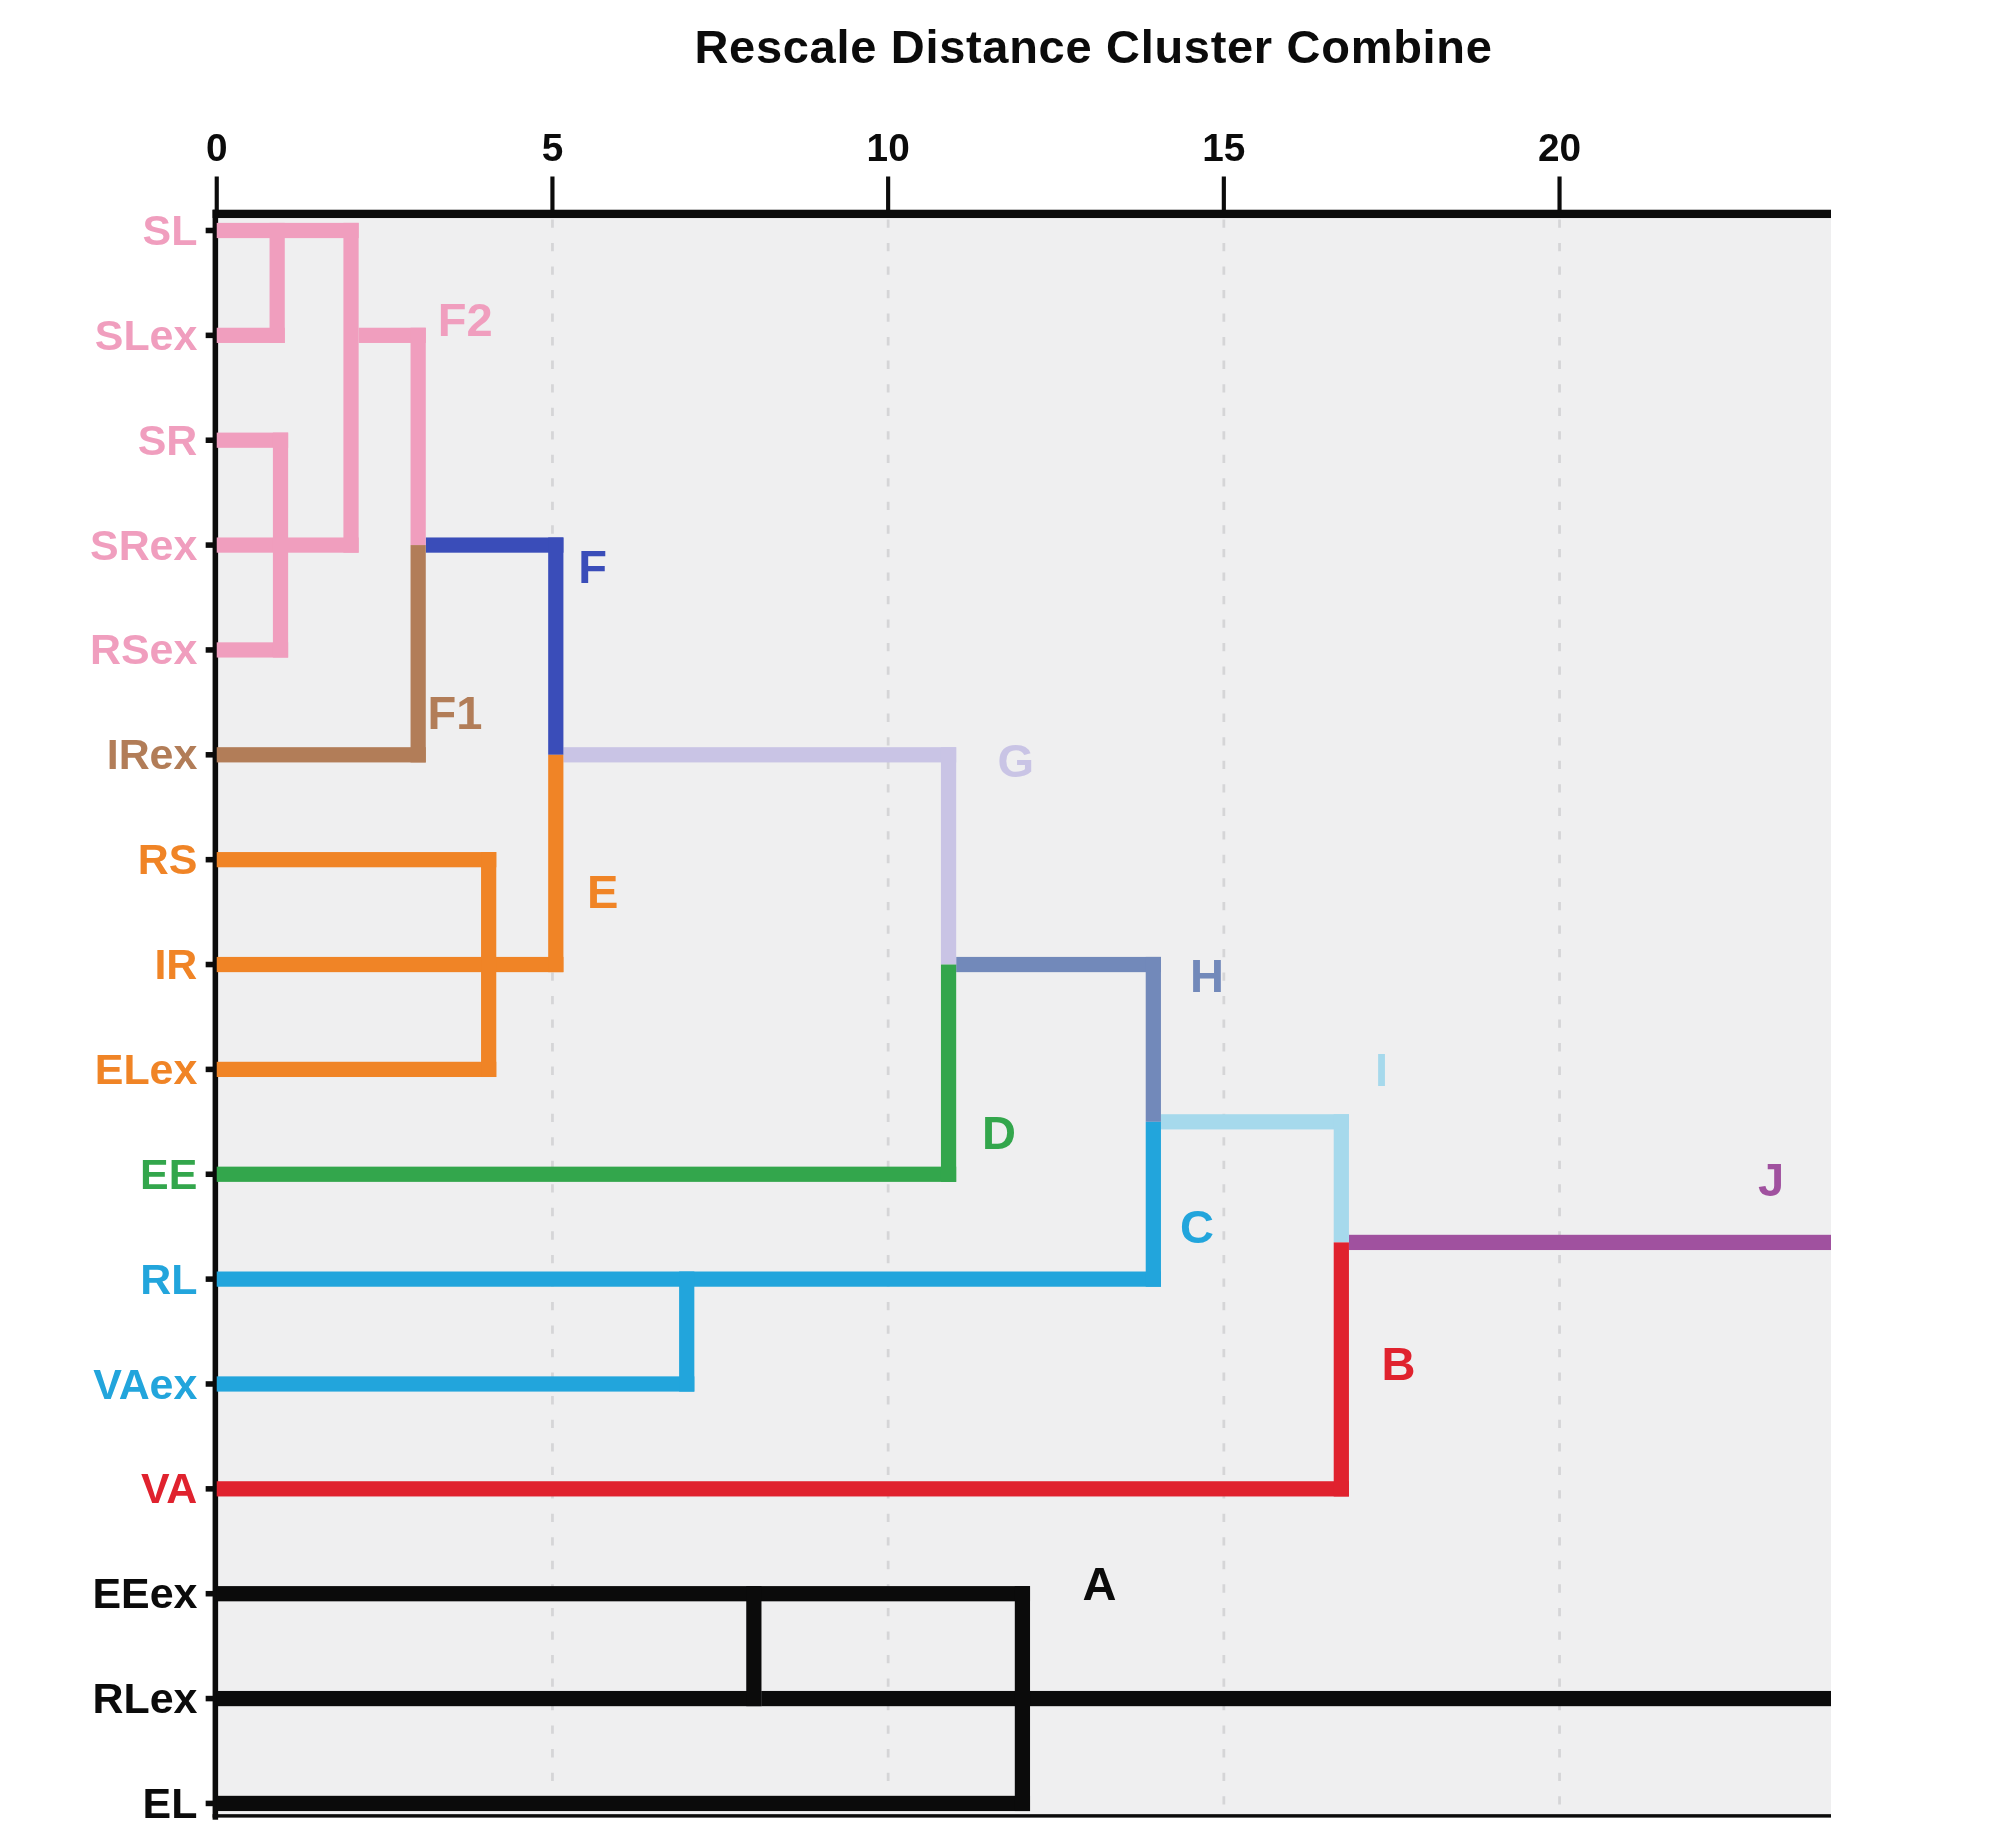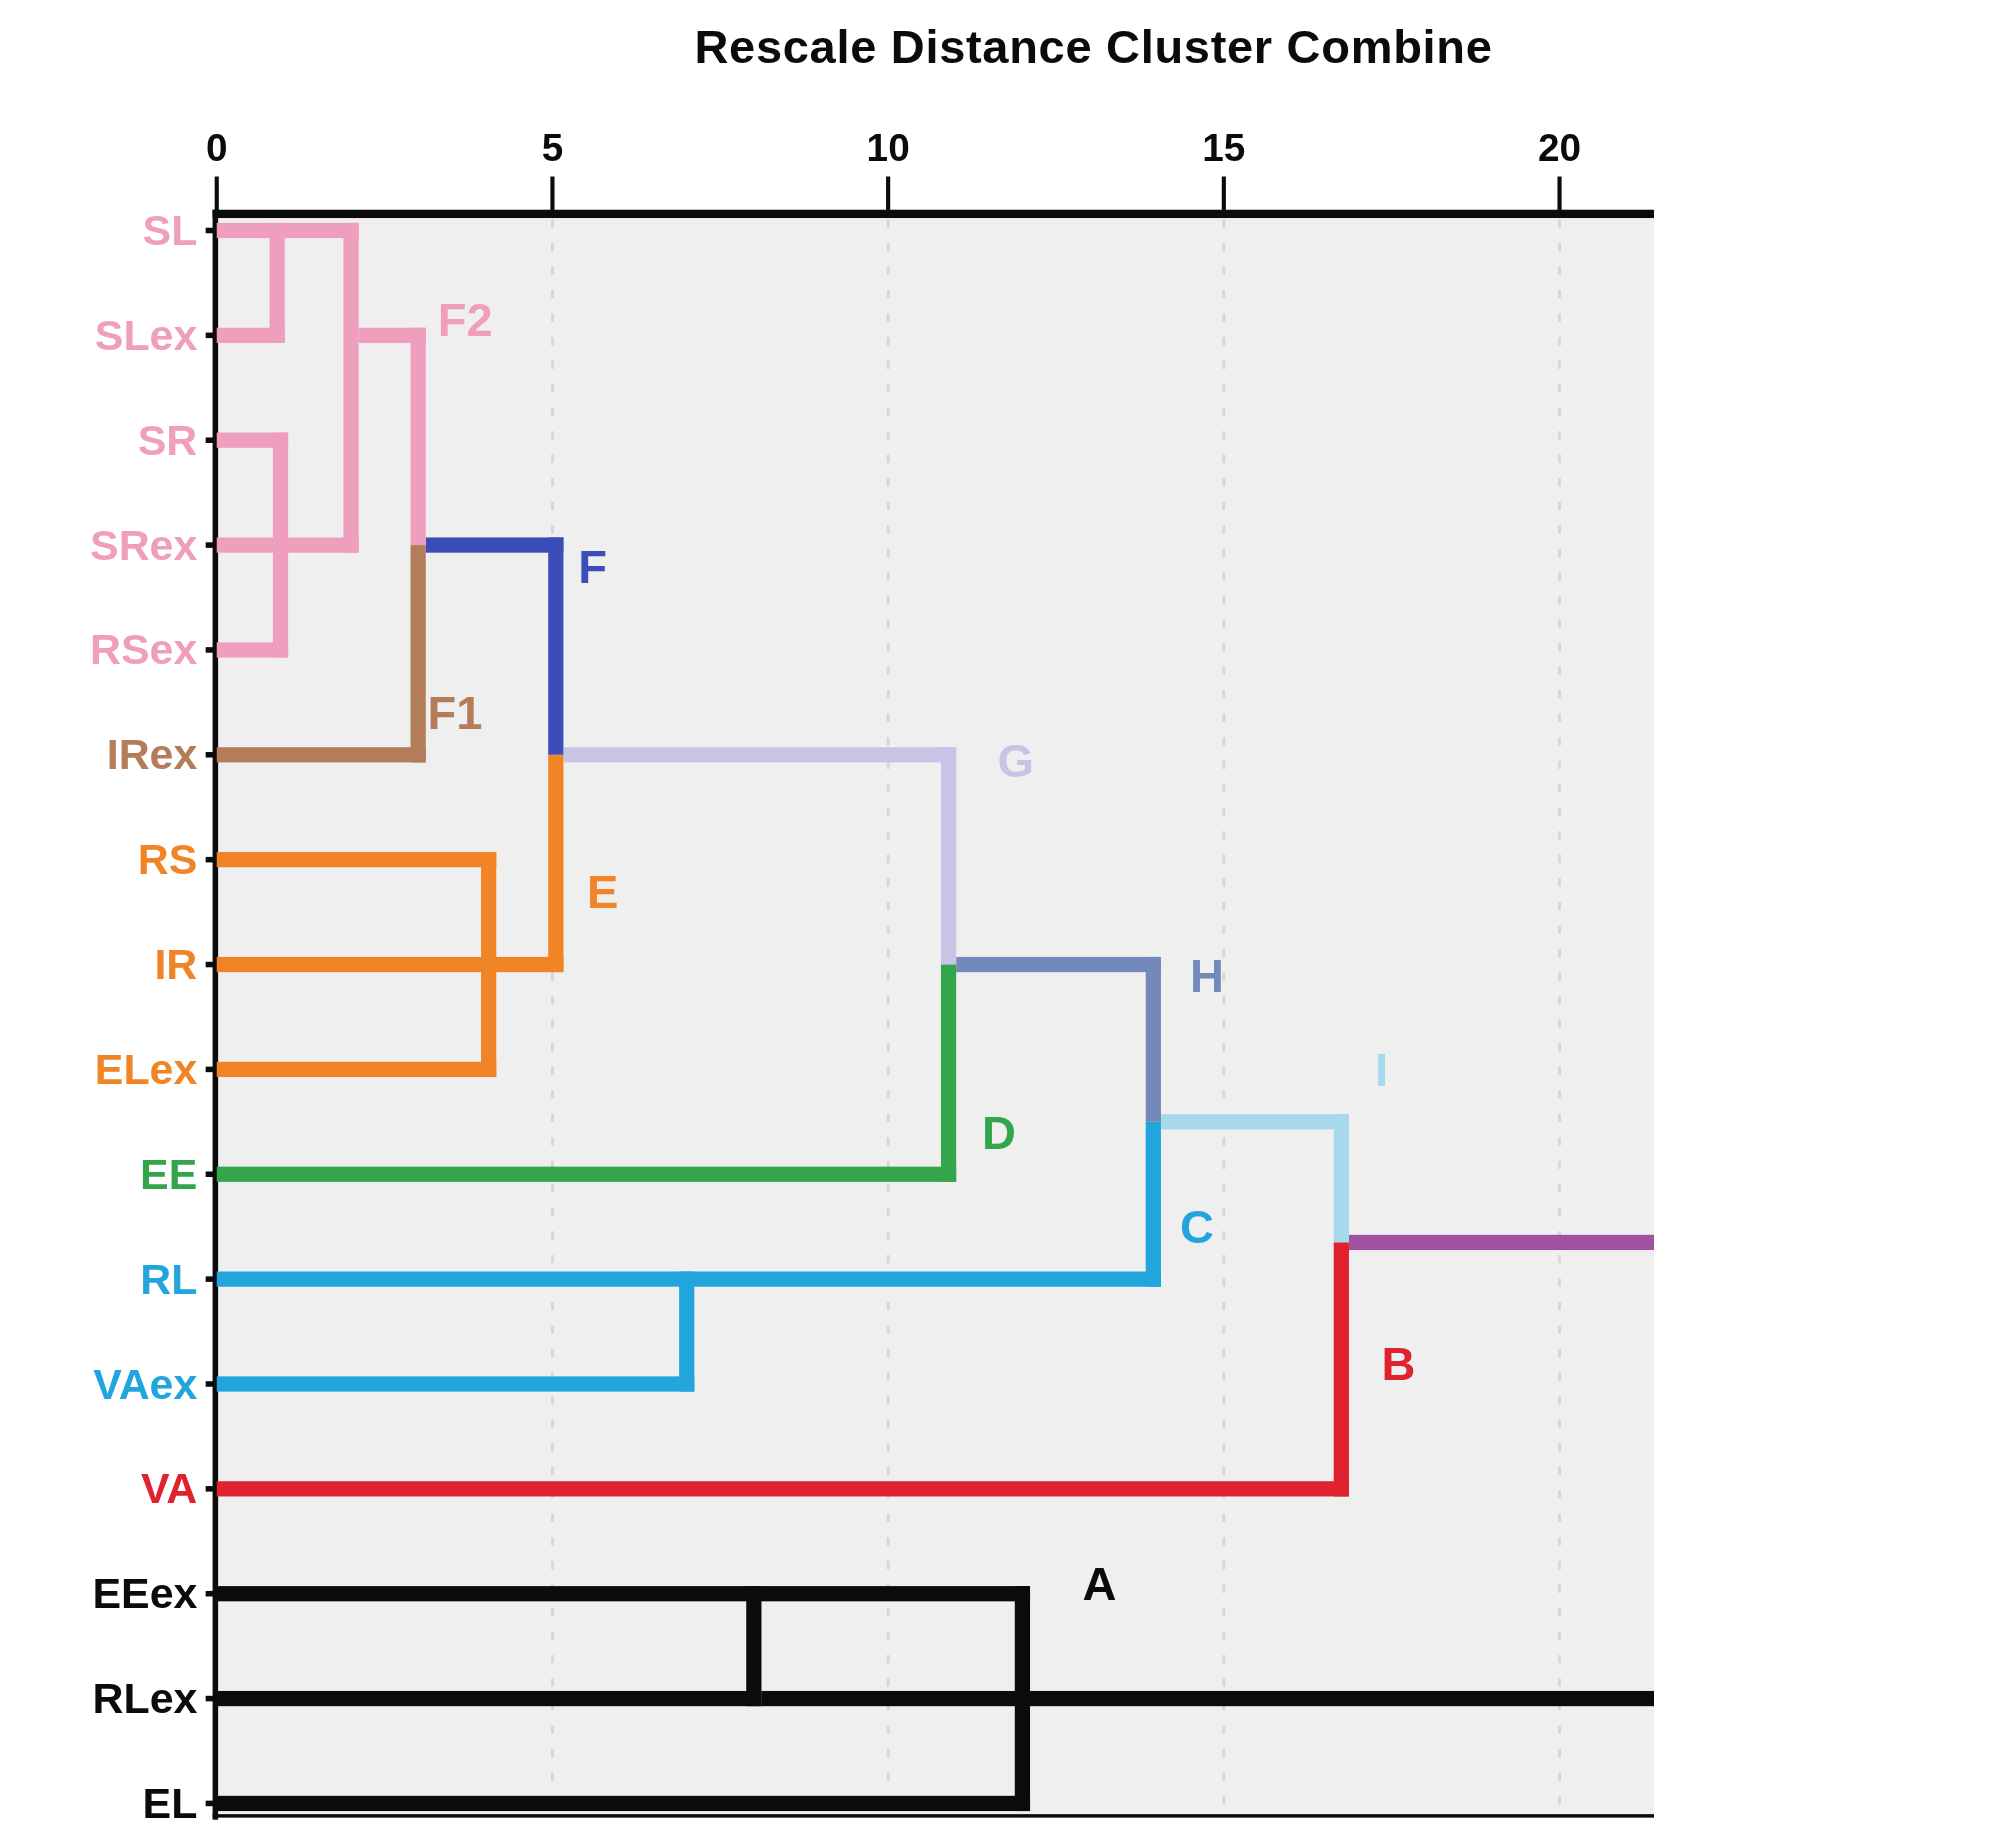--- a/index.html
+++ b/index.html
@@ -1,17 +1,17 @@
 <!DOCTYPE html>
 <html style="font-size:11px"><head>
 <meta charset="utf-8">
 <style>
   html,body{margin:0;padding:0;background:#ffffff;}
   body{font-family:"Liberation Sans", sans-serif;}
-  .stage{position:relative;width:1654px;height:1846px;background:#ffffff;overflow:hidden;}
+  .stage{position:relative;width:1831px;height:1846px;background:#ffffff;overflow:hidden;}
   .chart-title{
     position:absolute;left:217px;top:19.4px;width:1753px;
     text-align:center;font-size:47px;font-weight:bold;color:#0b0b0b;
     letter-spacing:0.7px;
   }
   svg.plot{position:absolute;left:0;top:0;}
   text{font-family:"Liberation Sans", sans-serif;}
 </style>
 </head>
 <body>

